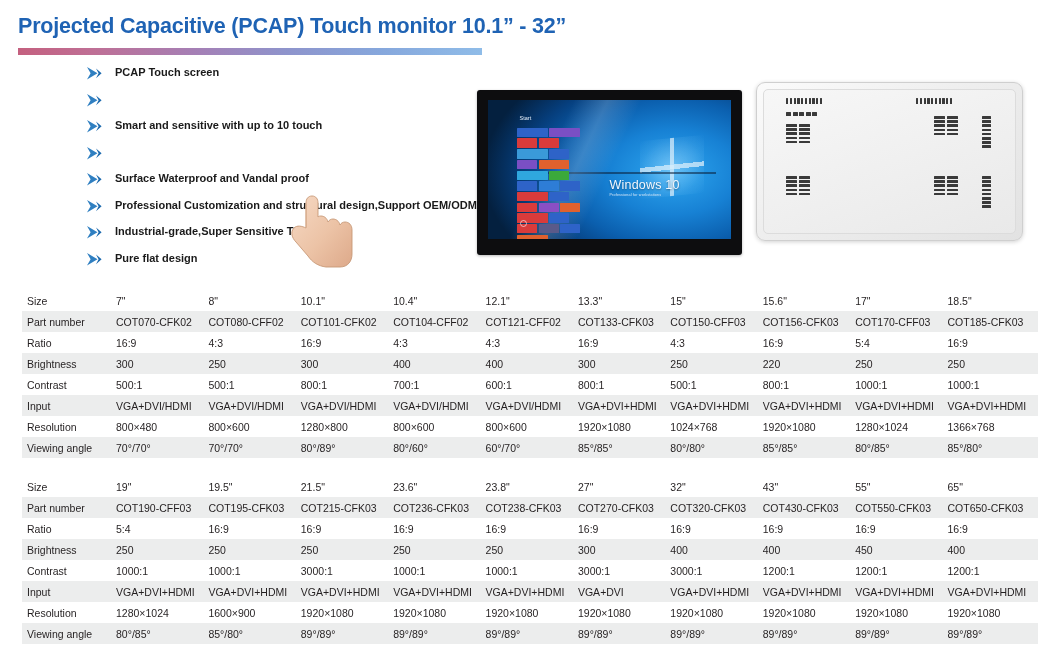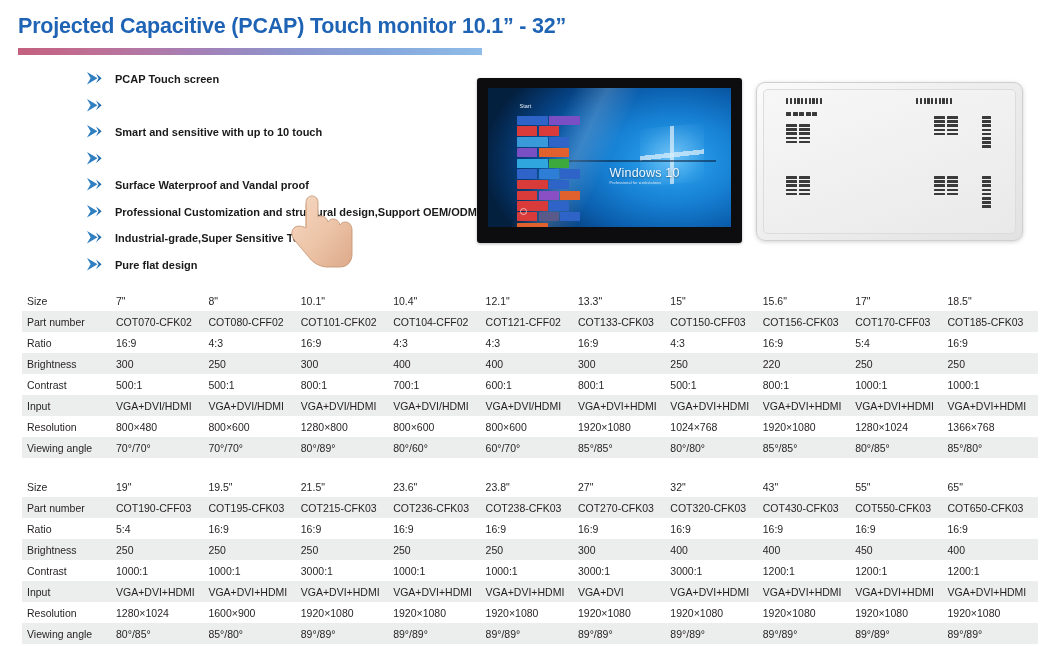--- a/index.html
+++ b/index.html
@@ -40,21 +40,21 @@
 
   
   .features {
     position: absolute;
     left: 86px;
     top: 66px;
     width: 400px;
   }
   .feature-row {
     display: flex;
-    align-items: flex-end;
+    align-items: flex-start;
     height: 20px;
     margin-bottom: 6.5px;
   }
   .feature-icon {
     width: 17px;
     height: 15px;
     flex: 0 0 17px;
     margin-right: 12px;
     display: block;
   }
@@ -63,21 +63,21 @@
     font-weight: bold;
     color: #1a1a1a;
     line-height: 13px;
     white-space: nowrap;
   }
 
   
   .photo-front {
     position: absolute;
     left: 477px;
-    top: 78px;
+    top: 90px;
     width: 265px;
     height: 165px;
     border-radius: 3px;
     background: #0d0d0f;
     box-shadow: 0 1px 3px rgba(0,0,0,0.28);
     padding: 0;
     box-sizing: border-box;
   }
   .bezel-inner {
     position: absolute;

